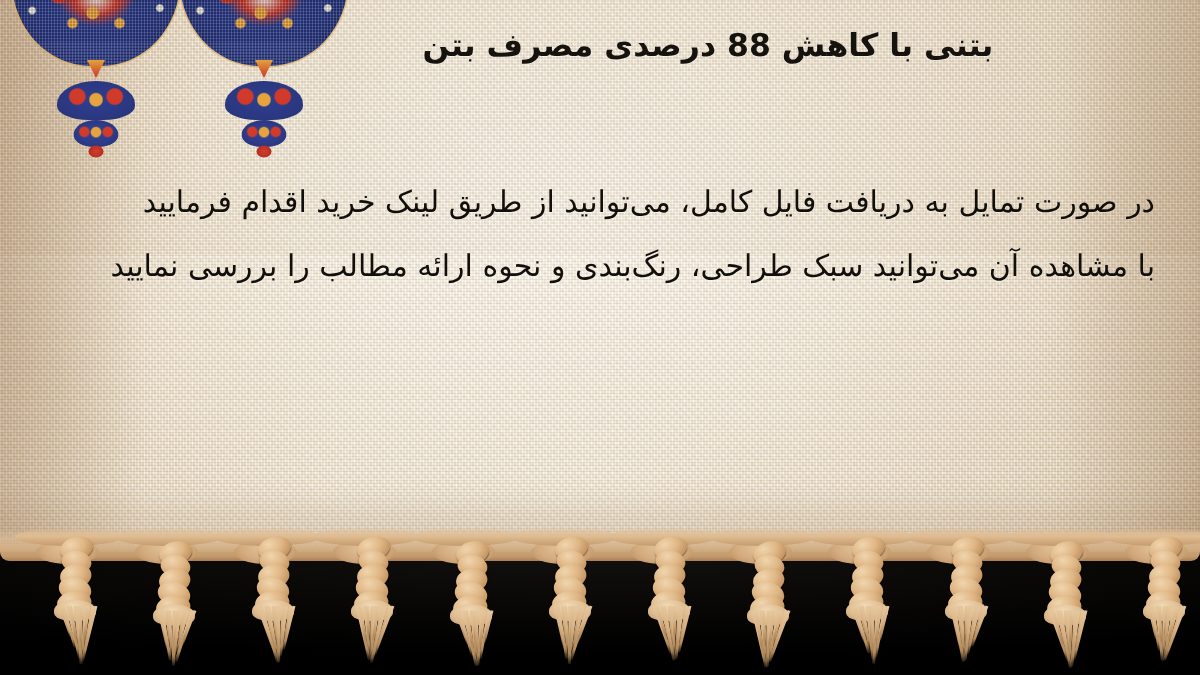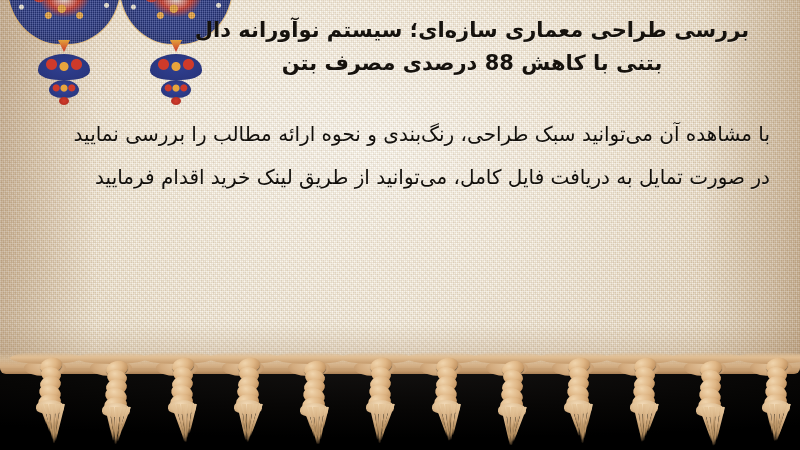--- a/index.html
+++ b/index.html
@@ -605,22 +605,21 @@
         <div class="med-body"></div>
         <div class="med-speckle"></div>
         <div class="med-tip"></div>
         <div class="pendant-1"></div>
         <div class="pendant-2"></div>
         <div class="pendant-3"></div>
       </div>
     </div>
 
   <div class="title-block">
-    <div class="title-line">بررسی طراحی معماری سازه‌ای؛ سیستم نوآورانه دال</div>
     <div class="title-line">بتنی با کاهش 88 درصدی مصرف بتن</div>
   </div>
 
   <div class="body-block">
+    <div class="body-line">در صورت تمایل به دریافت فایل کامل، می‌توانید از طریق لینک خرید اقدام فرمایید</div>
     <div class="body-line">با مشاهده آن می‌توانید سبک طراحی، رنگ‌بندی و نحوه ارائه مطالب را بررسی نمایید</div>
-    <div class="body-line">در صورت تمایل به دریافت فایل کامل، می‌توانید از طریق لینک خرید اقدام فرمایید</div>
   </div>
 
 </div>
 
 </body></html>

